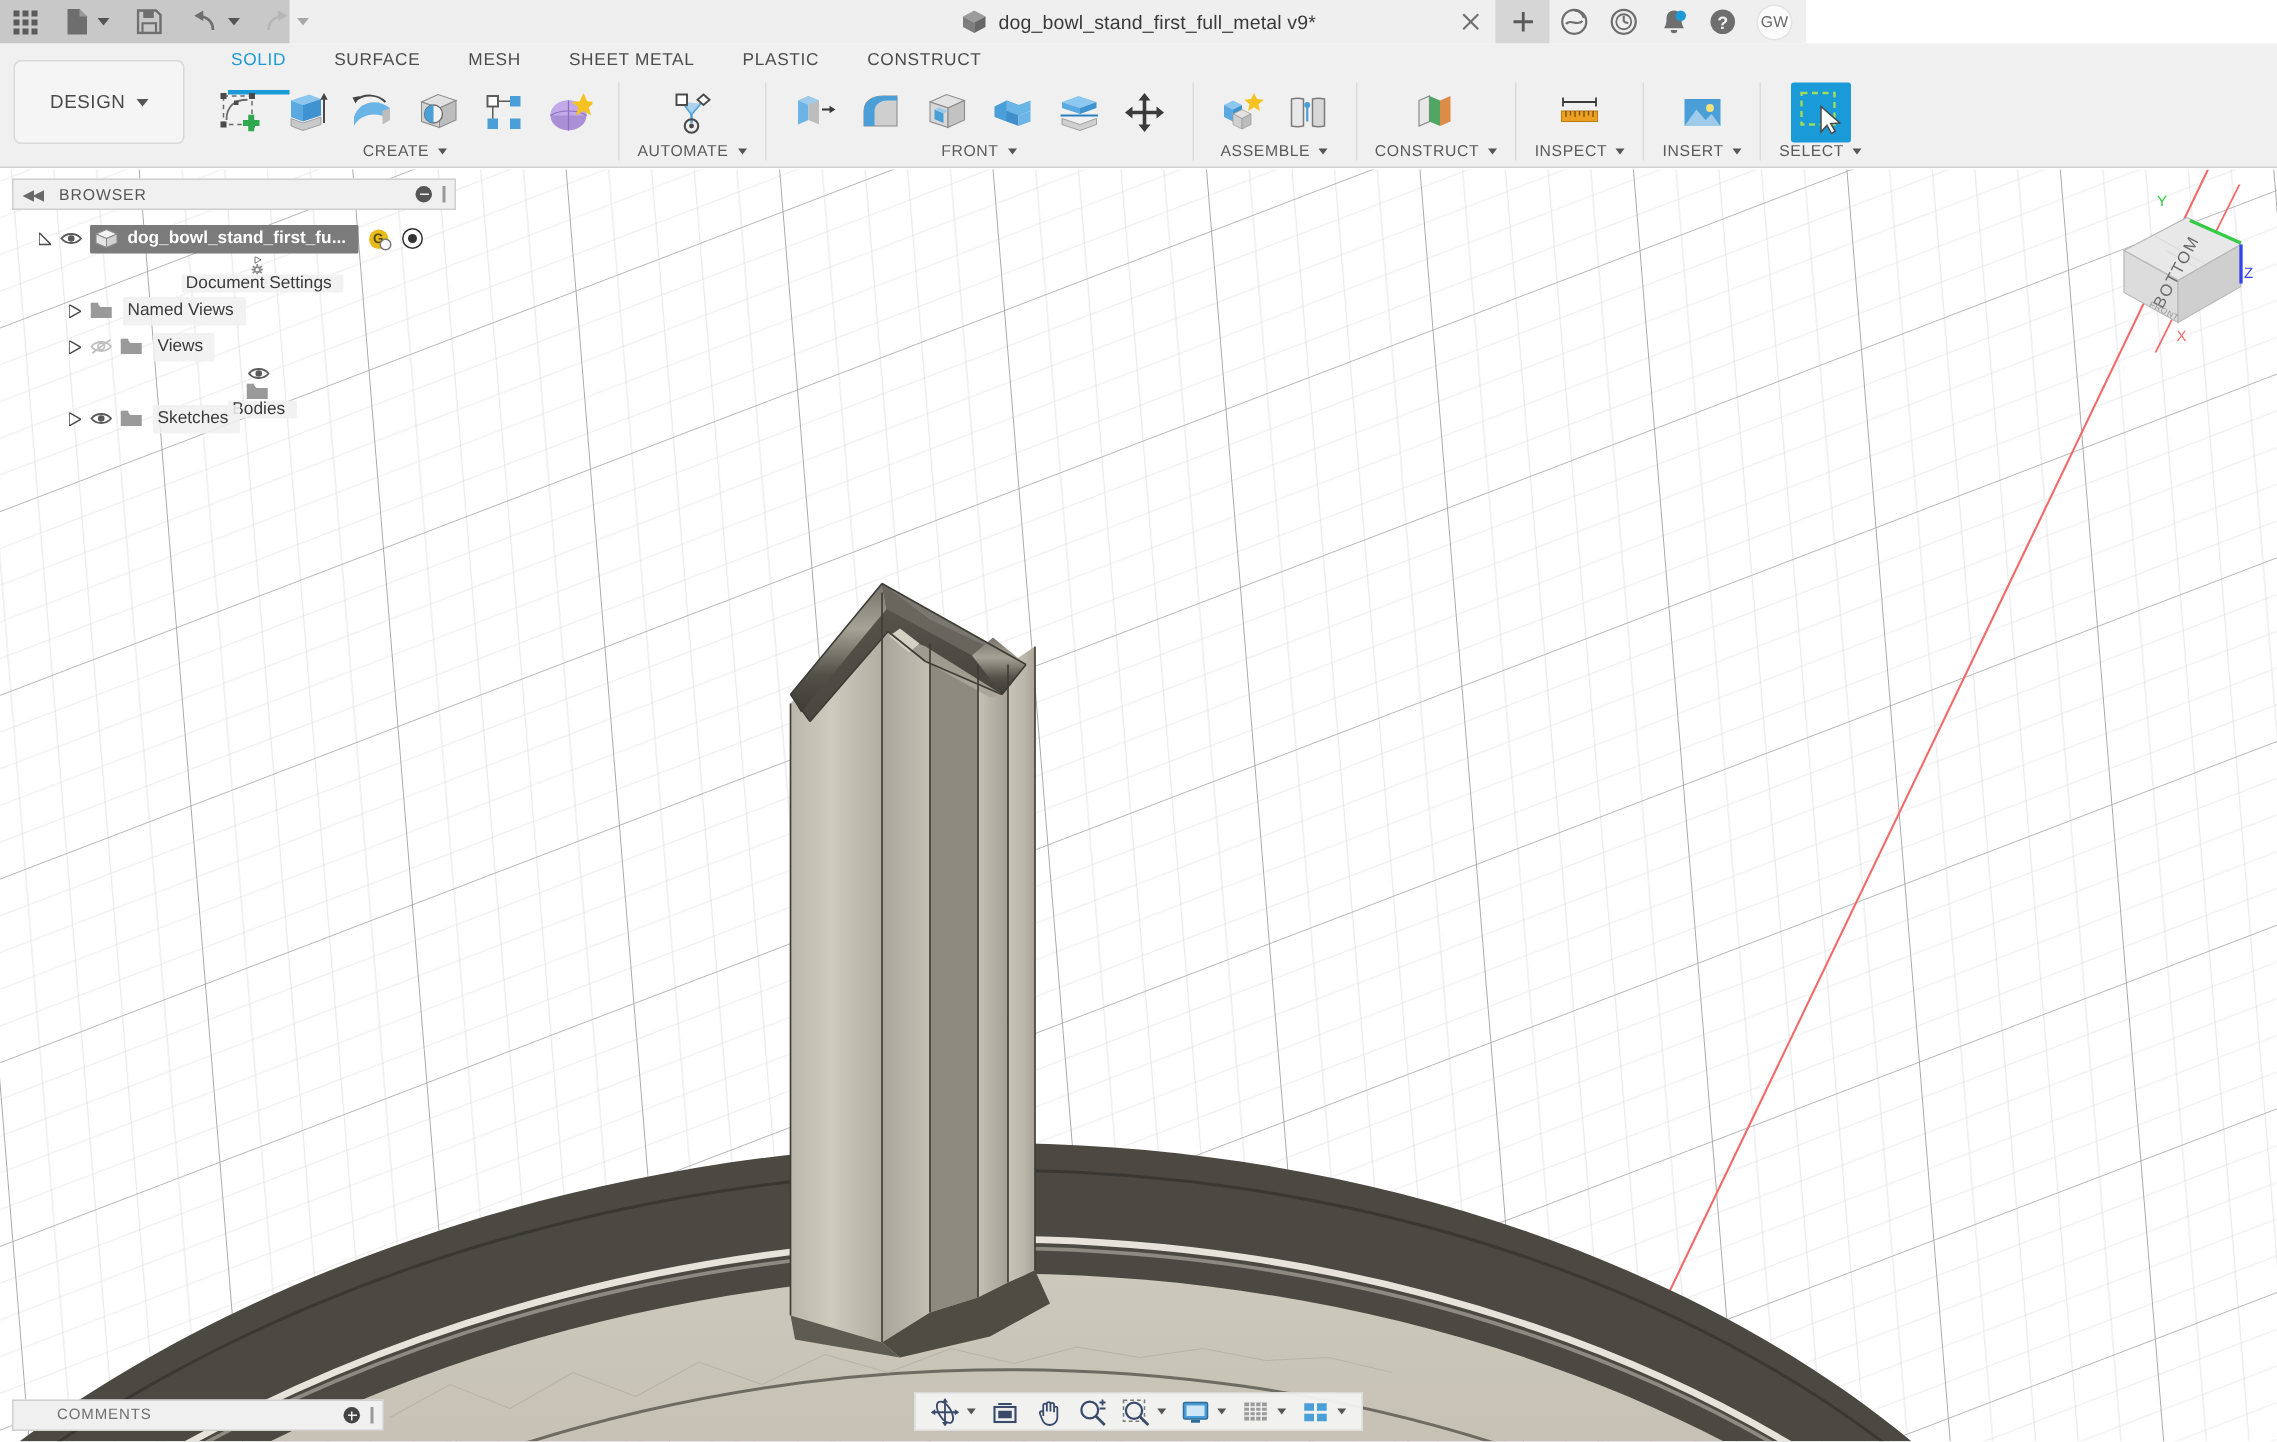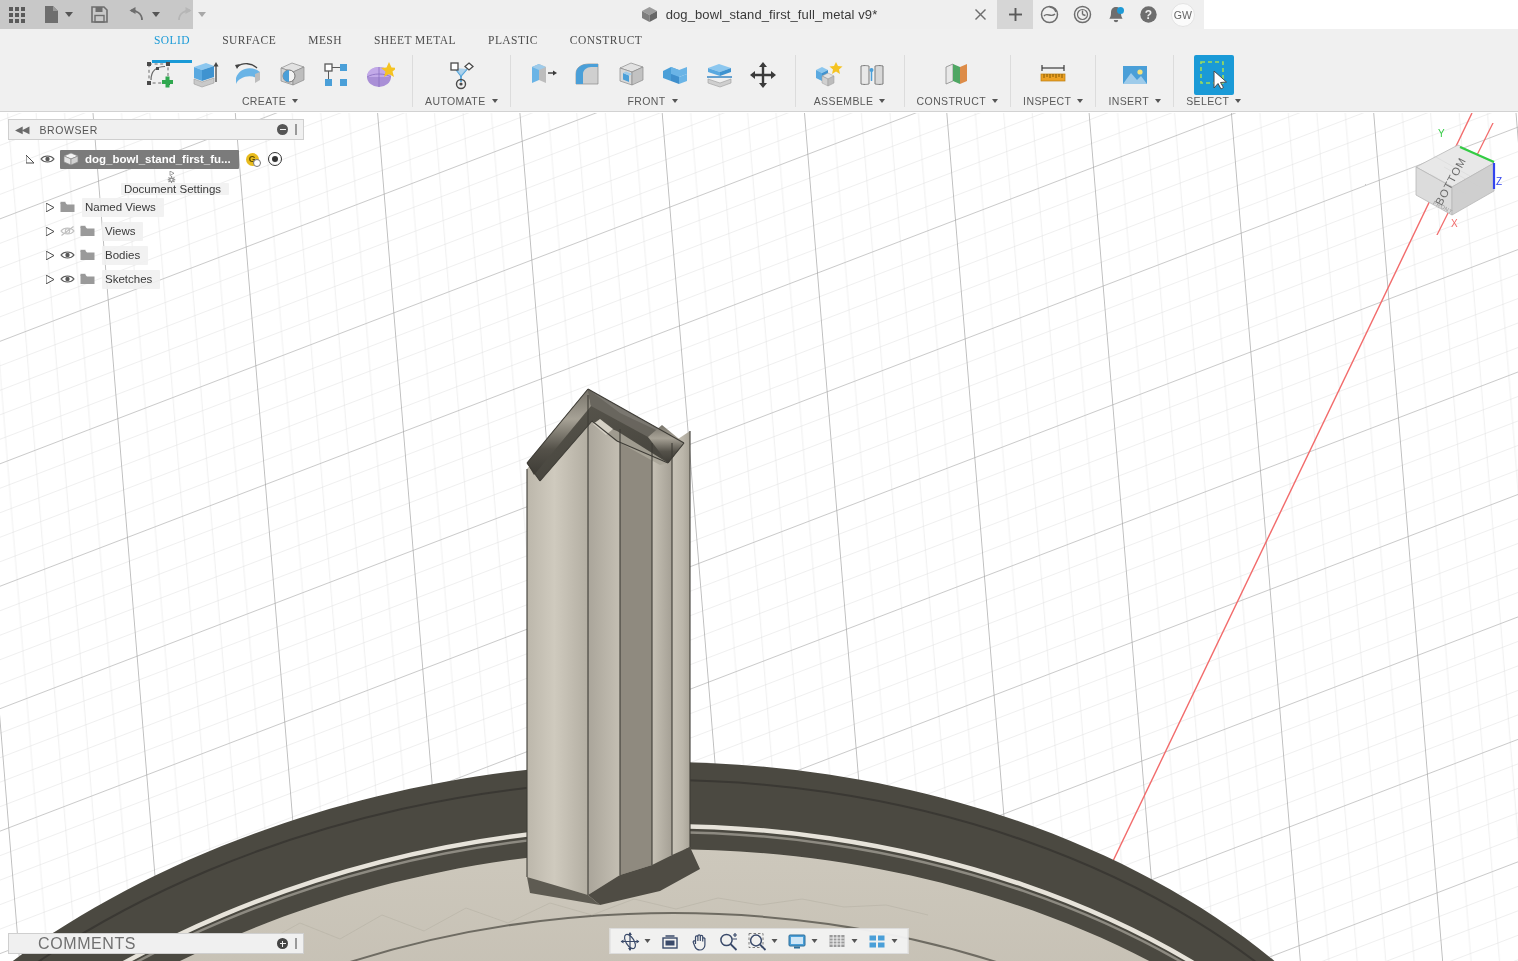--- a/index.html
+++ b/index.html
@@ -66,21 +66,21 @@
   .design-box {
     position:absolute; left:9px; top:11px; width:114px; height:56px;
     border:1px solid #d9d9d9; border-radius:5px; background:#f5f5f5;
     display:flex; align-items:center; justify-content:center; cursor:pointer;
   }
   .design-box span { font-size:12.5px; color:#4a4a4a; letter-spacing:.4px;}
 
   .tabs { position:absolute; left:138px; top:0; height:22px; display:flex; align-items:center; }
   .tab {
     font-size:11.5px; color:#4c4c4c; letter-spacing:.45px; padding:0 16px; height:22px;
-    display:flex;align-items:center; cursor:pointer; position:relative;font-family:Liberation Serif, serif;
+    display:flex;align-items:center; cursor:pointer; position:relative;
   }
   .tab.active { color:#1a9ad7; }
   .tab.active:after {
     content:''; position:absolute; left:14px; right:14px; bottom:-12px; height:3px; background:#1a9ad7;
   }
 
   .groups { position:absolute; left:132px; top:22px; right:0; height:61px; display:flex; align-items:flex-start;}
   .grp { position:relative; height:61px; display:flex; flex-direction:column; align-items:center; padding:0 8px;}
   .grp-icons { display:flex; align-items:center; gap:4px; height:44px; padding-top:3px;}
   .grp-label { font-size:10.5px; color:#5a5a5a; letter-spacing:.4px; display:flex; align-items:center; gap:4px; cursor:pointer;}
@@ -118,24 +118,24 @@
   .eye { width:15px; height:12px; margin-right:5px; flex:none;}
   .folder { width:15px;height:12px;margin-right:7px;flex:none;}
   .comp-cube{width:16px;height:14px;margin-right:6px;flex:none;}
   .badge-g{width:13px;height:13px;border-radius:50%;background:#e8bb1d;color:#5a4a00;font-size:9px;font-weight:bold;display:flex;align-items:center;justify-content:center;margin-left:7px;position:relative;}
   .badge-g:after{content:'';position:absolute;right:-2px;bottom:-1px;width:6px;height:6px;border-radius:50%;background:#fff;border:1px solid #777;}
   .target-ic{width:14px;height:14px;border-radius:50%;border:1.6px solid #333;margin-left:9px;display:flex;align-items:center;justify-content:center;}
   .target-ic i{width:6px;height:6px;border-radius:50%;background:#333;display:block;}
 
   
   .comments {
-    position:absolute; left:8px; bottom:7px; width:296px; height:21px;
+    position:absolute; left:8px; bottom:7px; width:248px; height:21px;
     background:#f0f0f0; border:1px solid #cfcfcf;
     display:flex; align-items:center; padding:0 6px; z-index:20;
-    font-size:16px; color:#707070; letter-spacing:.6px;
+    font-size:10px; color:#707070; letter-spacing:.6px;
   }
   .comments .lbl{margin-left:23px;}
   .circ-plus{width:11px;height:11px;border-radius:50%;background:#444;display:flex;align-items:center;justify-content:center;cursor:pointer;position:relative;}
   .circ-plus i{position:absolute;background:#f0f0f0;}
   .circ-plus i:nth-child(1){width:6px;height:1.5px;}
   .circ-plus i:nth-child(2){width:1.5px;height:6px;}
 
   
   .navbar {
     position:absolute; left:50%; transform:translateX(-50%); bottom:7px;
@@ -417,20 +417,24 @@
         </svg>
       </div>
       <div class="avatar">
         <span>GW</span>
       </div>
     </div>
   </div>
 
   <div class="ribbon">
 
+    <div class="design-box">
+      <span>DESIGN</span>
+      <span class="caret" style="margin-left:7px;"></span>
+    </div>
 
     <div class="tabs">
       <div class="tab active">
           <span>SOLID</span>
         </div>
       <div class="tab">
           <span>SURFACE</span>
         </div>
       <div class="tab">
           <span>MESH</span>
@@ -796,21 +800,21 @@
         </svg>
         <svg class="folder" viewBox="0 0 15 12">
           <path d="M0.5 2 H5.5 L7 3.6 H14.5 V11 H0.5 Z" fill="#9a9a9a"></path>
           <rect x="0.5" y="0.8" width="5" height="2" fill="#9a9a9a"></rect>
         </svg>
         <div class="row-chip">
           <span>Views</span>
         </div>
       </div>
 
-      <div class="row" style="padding-left:38px;">
+      <div class="row" style="padding-left:38px;flex-direction:column;">
         <svg class="arrow-tri" viewBox="0 0 8 9">
           <polygon points="0,0 8,4.5 0,9" fill="none" stroke="#4a4a4a" stroke-width="1"></polygon>
         </svg>
         <svg class="eye" viewBox="0 0 15 12">
           <path d="M1 6 C4 2, 11 2, 14 6 C11 10, 4 10, 1 6 Z" fill="none" stroke="#5a5a5a" stroke-width="1.2"></path>
           <circle cx="7.5" cy="6" r="2.2" fill="#5a5a5a"></circle>
         </svg>
         <svg class="folder" viewBox="0 0 15 12">
           <path d="M0.5 2 H5.5 L7 3.6 H14.5 V11 H0.5 Z" fill="#9a9a9a"></path>
           <rect x="0.5" y="0.8" width="5" height="2" fill="#9a9a9a"></rect>

